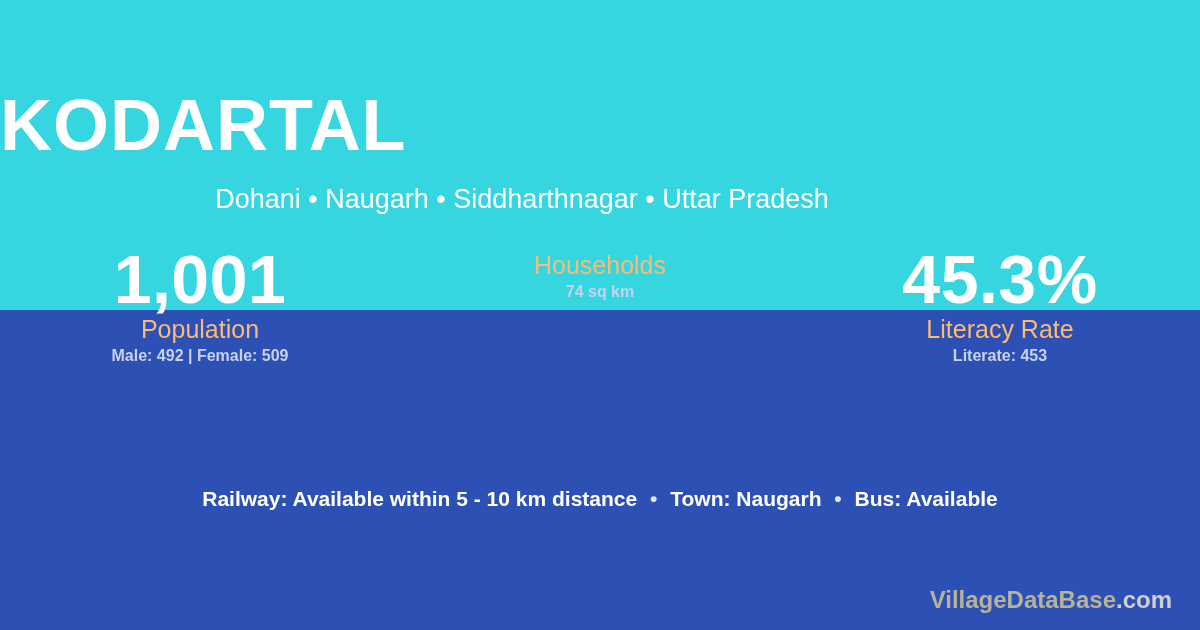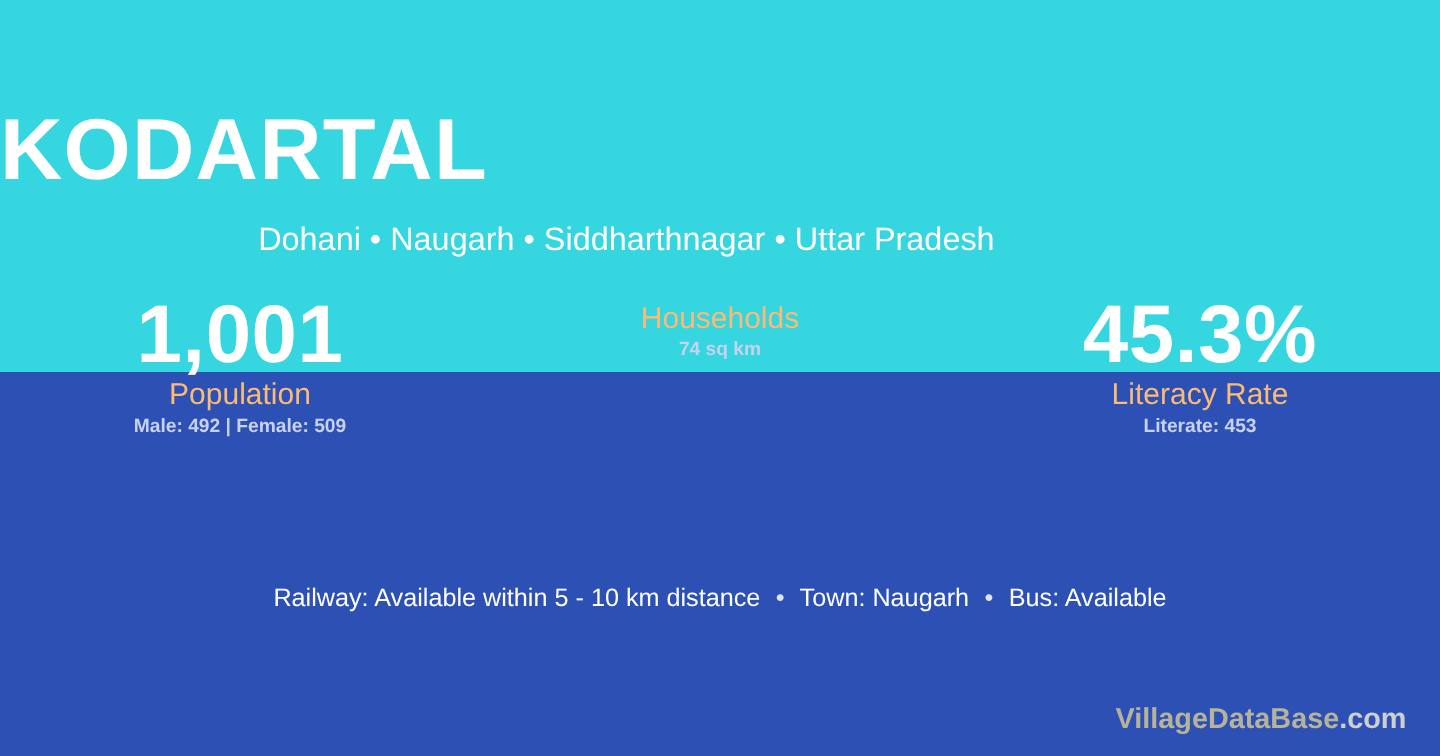--- a/index.html
+++ b/index.html
@@ -83,20 +83,21 @@
   }
   .facilities {
     position: absolute;
     left: 0;
     top: 484px;
     width: 1200px;
     text-align: center;
     color: #ffffff;
     font-size: 21px;
     line-height: 30px;
+    font-weight: bold;
   }
   .facilities .sep {
     color: #dfe6f7;
     padding: 0 7px;
   }
   .brand {
     position: absolute;
     right: 28px;
     bottom: 14px;
     font-size: 24px;

